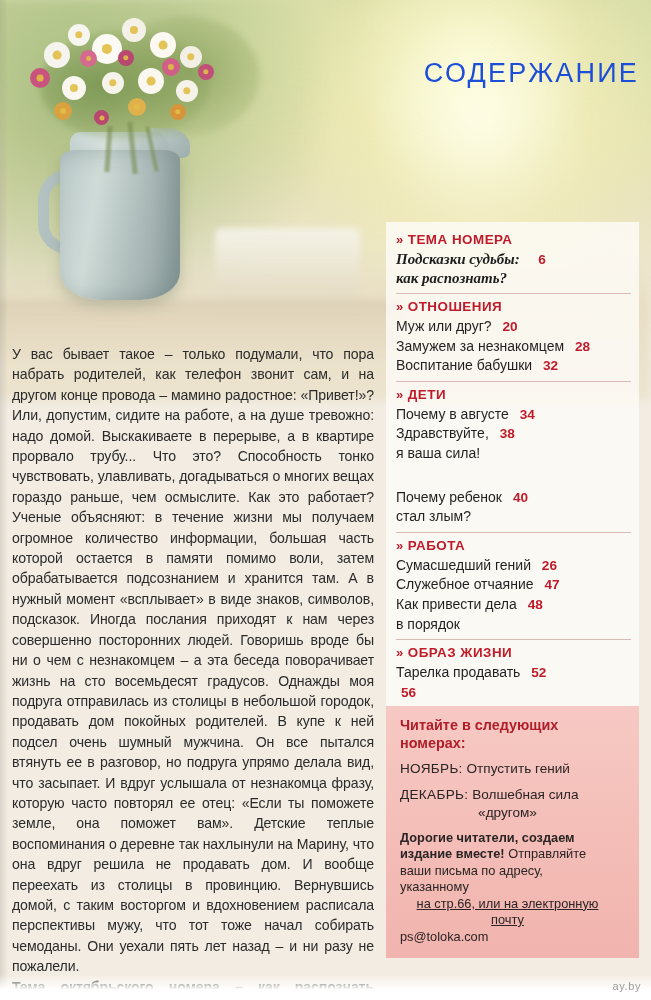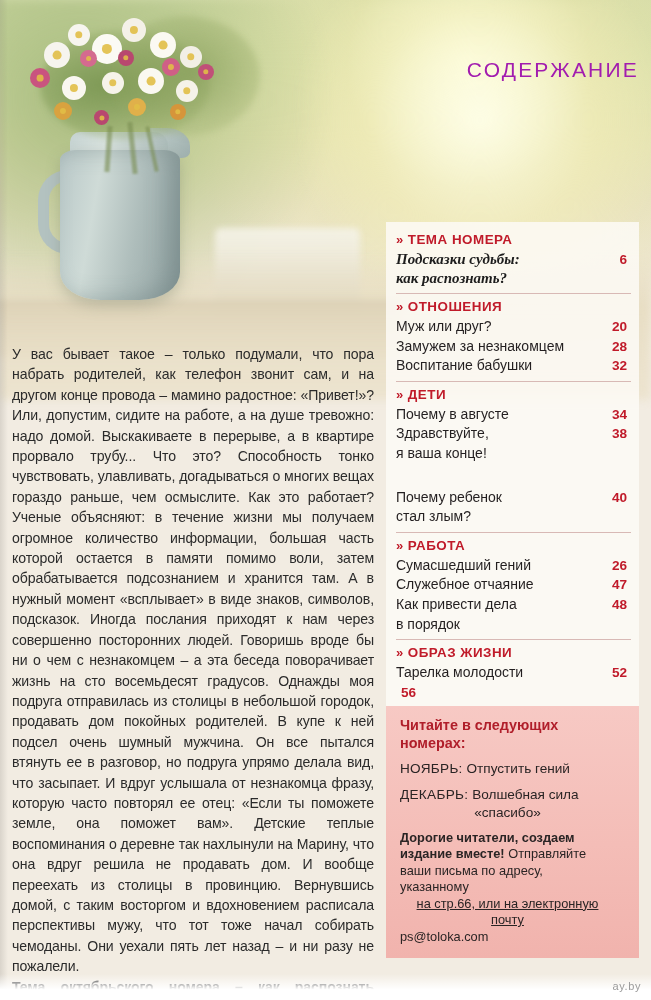--- a/index.html
+++ b/index.html
@@ -168,22 +168,22 @@
     background: rgba(253,250,246,0.86);
     padding: 8px 0 6px 0;
     box-sizing: border-box;
   }
   .toc-head {
     position: absolute;
     left: 386px;
     top: 58px;
     width: 253px;
     text-align: right;
-    color: #a21caf;
-    font-size: 21px;
+    color: #1d4ed8;
+    font-size: 27px;
     letter-spacing: 2.2px;
     font-family: "Liberation Sans", sans-serif;
   }
 
   .sect {
     padding: 0 12px 0 10px;
   }
   .sect-title {
     color: #c01b2a;
     font-weight: bold;
@@ -199,21 +199,20 @@
     font-size: 13px;
     font-weight: bold;
   }
   .rule {
     height: 1px;
     background: #d8b9b5;
     margin: 5px 8px 5px 10px;
   }
   .entry {
     display: flex;
-    justify-content: space-between;
     align-items: baseline;
     font-size: 14px;
     color: #231f20;
     line-height: 19.6px;
   }
   .entry .label { padding-right: 6px; }
   .entry .page {
     color: #c01b2a;
     font-weight: bold;
     font-size: 13.6px;
@@ -377,21 +376,21 @@
       <div class="sect-title">
         <span class="chev">»</span>
         <span>ДЕТИ</span>
       </div>
       <div class="entry">
         <span class="label">Почему в августе</span>
         <span class="page">34</span>
       </div>
       <div class="entry">
         <span class="label" style="white-space:pre-line;">Здравствуйте,
-я ваша конце!</span>
+я ваша сила!</span>
         <span class="page">38</span>
       </div>
       <div class="entry">
         <span class="label" style="white-space:pre-line;margin-top:24px;">Почему ребенок
 стал злым?</span>
         <span class="page">40</span>
       </div>
     </div>
     <div class="rule"></div>
 
@@ -415,40 +414,40 @@
       </div>
     </div>
     <div class="rule"></div>
 
     <div class="sect">
       <div class="sect-title">
         <span class="chev">»</span>
         <span>ОБРАЗ ЖИЗНИ</span>
       </div>
       <div class="entry">
-        <span class="label">Тарелка молодости</span>
+        <span class="label">Тарелка продавать</span>
         <span class="page">52</span>
       </div>
       <div class="entry">
         <span class="page">56</span>
       </div>
     </div>
 
   </div>
 
   <div class="nextbox">
     <h3>Читайте в следующих номерах:</h3>
 
     <div class="issue">
       <span class="mon">НОЯБРЬ:</span><span> Отпустить гений</span>
     </div>
 
     <div class="issue">
       <span class="mon">ДЕКАБРЬ:</span><span> Волшебная сила</span>
-      <span class="centered">«спасибо»</span>
+      <span class="centered">«другом»</span>
     </div>
 
     <div class="note">
       <b>Дорогие читатели, создаем издание вместе!</b><span> Отправляйте ваши письма по адресу, указанному</span>
       <span class="ctr">на стр.66, или на электронную почту</span>
       <span>ps@toloka.com</span>
     </div>
   </div>
 
   <div class="page-edge-left"></div>

